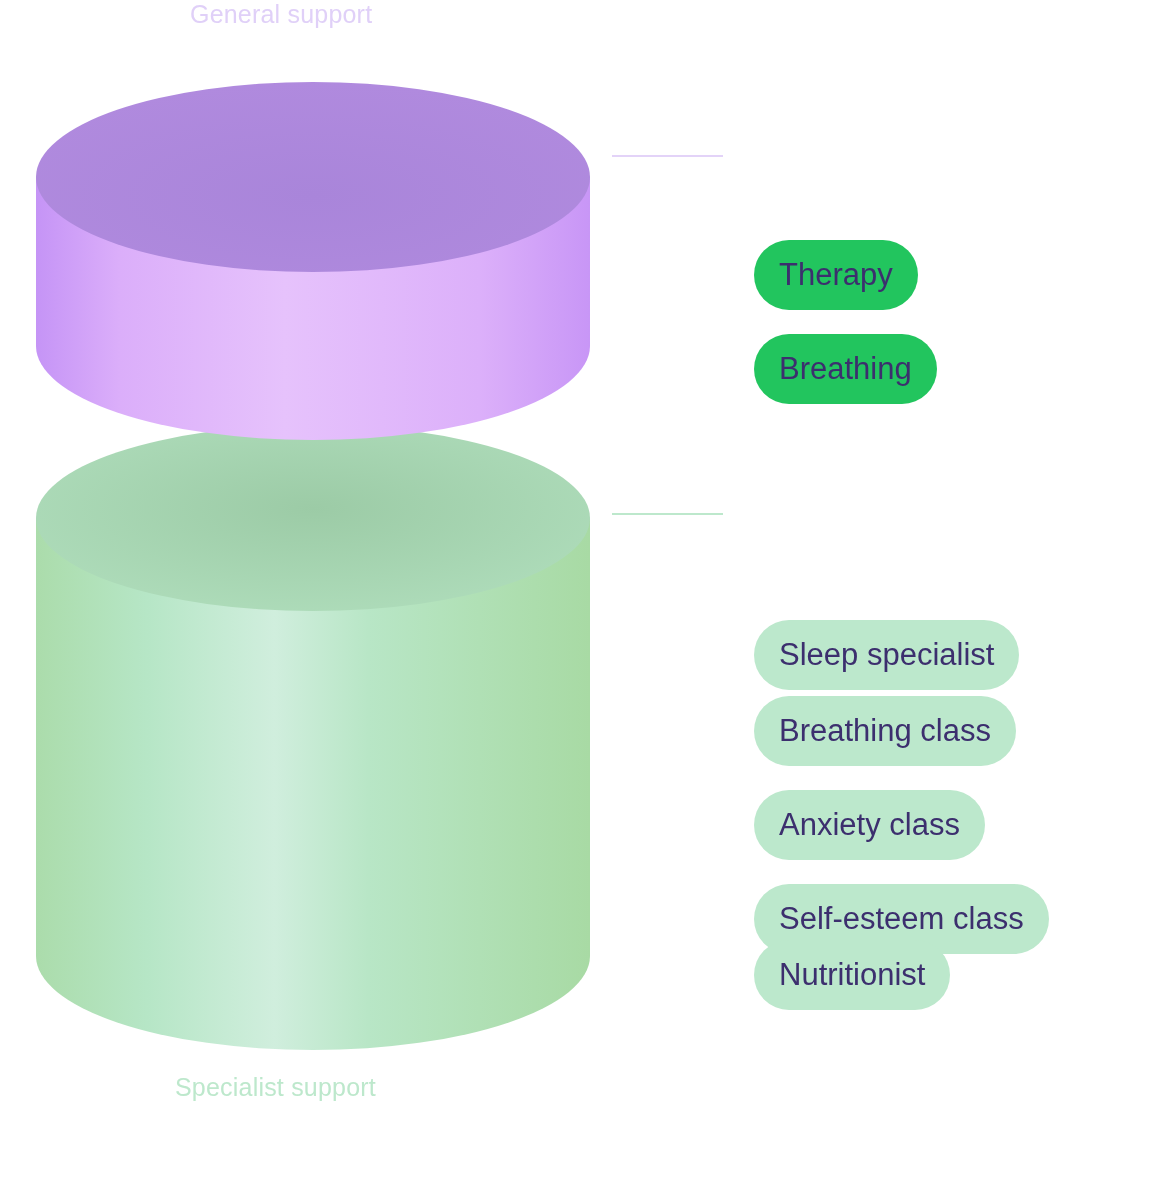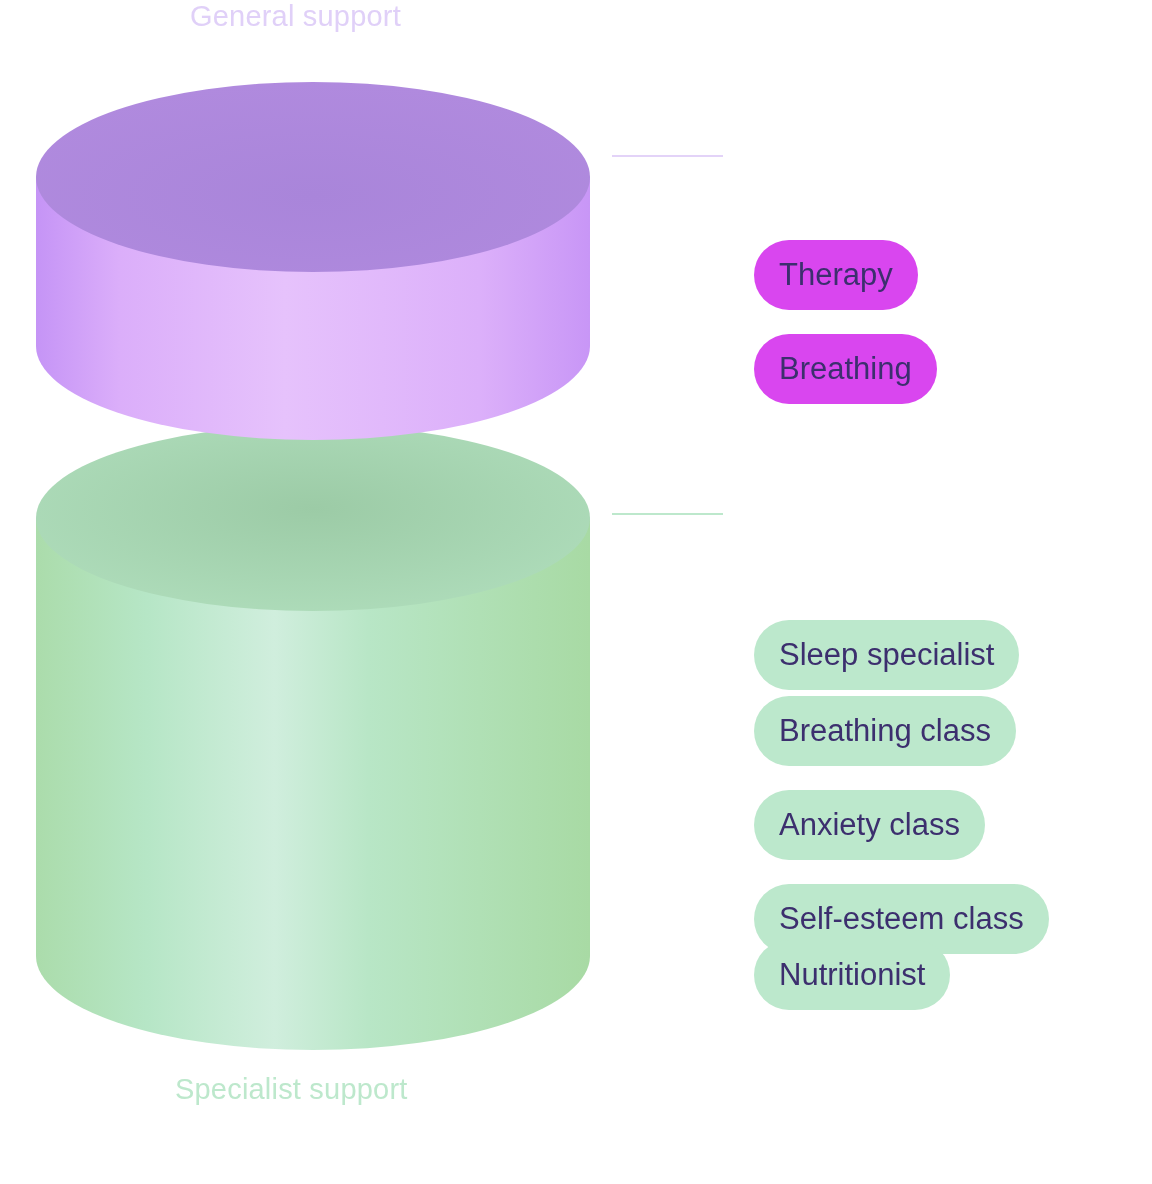--- a/index.html
+++ b/index.html
@@ -1,28 +1,28 @@
 <!DOCTYPE html>
 <html><head>
   <meta charset="utf-8">
   <style>
     html, body { margin:0; padding:0; background:#ffffff; }
     body { width:1152px; height:1184px; position:relative; overflow:hidden;
            font-family:"Liberation Sans", "DejaVu Sans", sans-serif; }
-    .caption { position:absolute; font-size:29px; letter-spacing:0.2px; white-space:nowrap; }
+    .caption { position:absolute; font-size:25px; letter-spacing:0.2px; white-space:nowrap; }
     #cap-top { left:190px; top:0px; color:#e0d0f8; }
     #cap-bottom { left:175px; top:1073px; color:#bde8cc; }
     svg#stack { position:absolute; left:0; top:0; }
     .connector { position:absolute; height:2px; left:612px; width:111px; }
     #conn-top { top:155px; background:#e3d3f8; }
     #conn-bottom { top:513px; background:#bde8cc; }
     .pill { position:absolute; left:754px; height:70px; border-radius:35px;
             padding:0 25px; box-sizing:border-box; display:flex; align-items:center;
             font-size:31px; color:#3c2f6e; white-space:nowrap; }
-    .pill.purple { background:#d946ef; }
+    .pill.purple { background:#22c55e; }
     .pill.green { background:#bce8cc; }
   </style>
 </head>
 <body>
 
 <div class="caption" id="cap-top">General support</div>
 
 <svg id="stack" width="1152" height="1184">
   <defs>
     <linearGradient id="gSideP" x1="0" x2="1" y1="0" y2="0">

